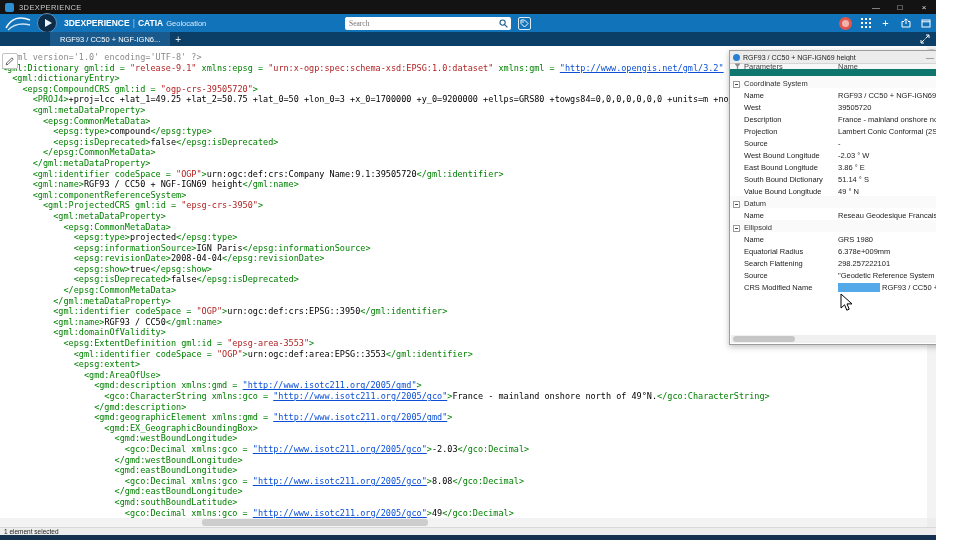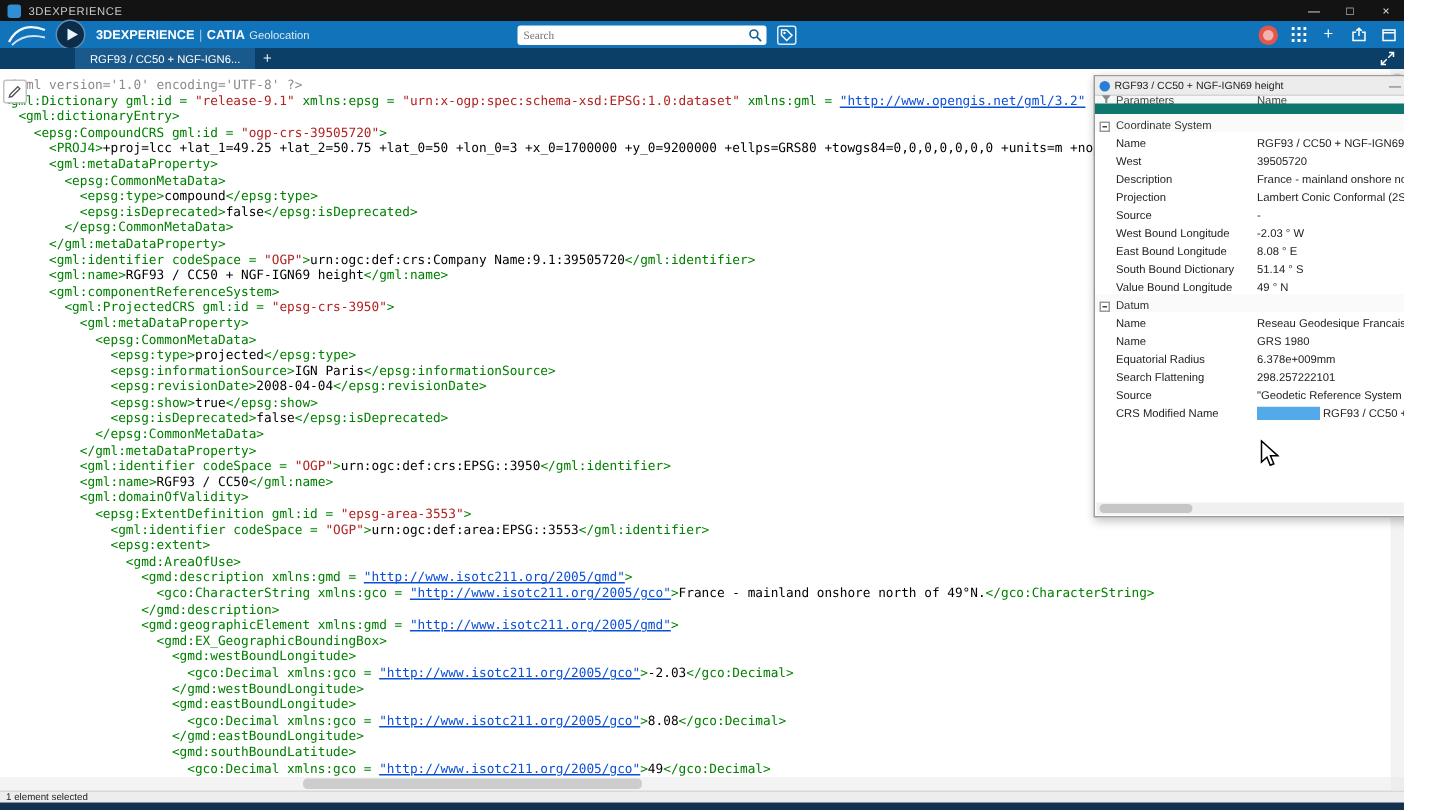--- a/index.html
+++ b/index.html
@@ -226,37 +226,41 @@
           <div class="prow param">
             <span class="plabel">Source</span>
             <span class="pvalue">-</span>
           </div>
           <div class="prow param">
             <span class="plabel">West Bound Longitude</span>
             <span class="pvalue">-2.03 ° W</span>
           </div>
           <div class="prow param">
             <span class="plabel">East Bound Longitude</span>
-            <span class="pvalue">8.08 ° E</span>
+            <span class="pvalue">3.86 ° E</span>
           </div>
           <div class="prow param">
             <span class="plabel">South Bound Dictionary</span>
             <span class="pvalue">51.14 ° S</span>
           </div>
           <div class="prow param">
             <span class="plabel">Value Bound Longitude</span>
             <span class="pvalue">49 ° N</span>
           </div>
           <div class="prow group">
             <span class="collapse"></span>
             <span class="glabel">Datum</span>
           </div>
           <div class="prow param">
             <span class="plabel">Name</span>
             <span class="pvalue">Reseau Geodesique Francais 1993</span>
+          </div>
+          <div class="prow group">
+            <span class="collapse"></span>
+            <span class="glabel">Ellipsoid</span>
           </div>
           <div class="prow param">
             <span class="plabel">Name</span>
             <span class="pvalue">GRS 1980</span>
           </div>
           <div class="prow param">
             <span class="plabel">Equatorial Radius</span>
             <span class="pvalue">6.378e+009mm</span>
           </div>
           <div class="prow param">

